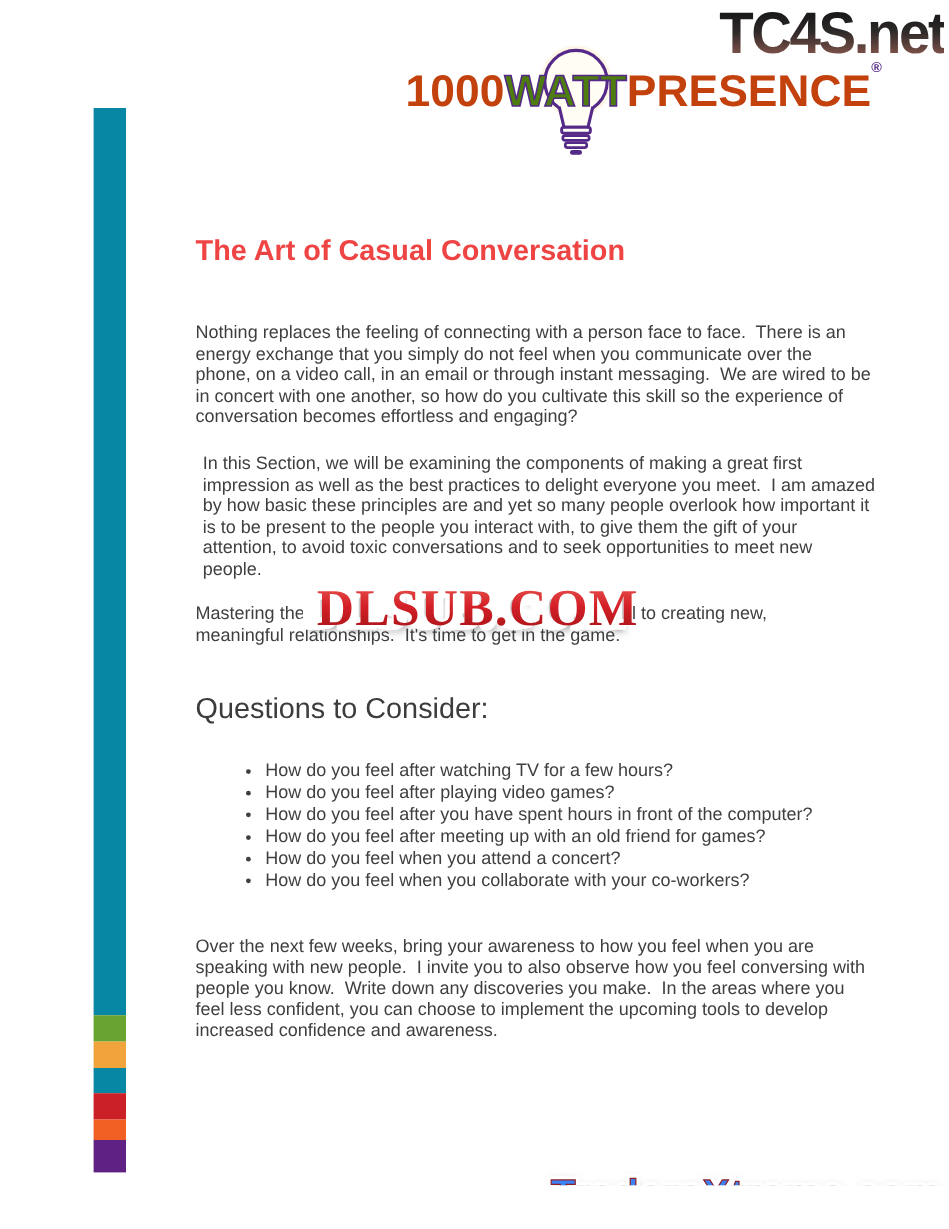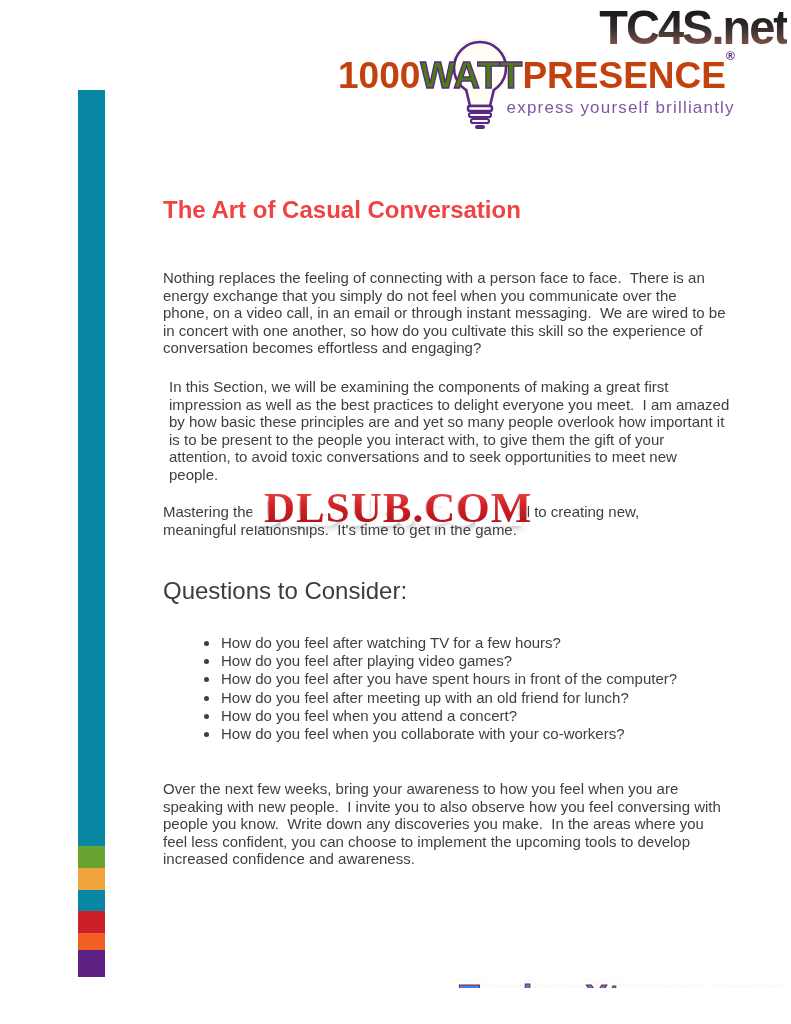--- a/index.html
+++ b/index.html
@@ -81,21 +81,20 @@
       <circle cx="41" cy="34" r="26" fill="#fffdf4" stroke="#542987" stroke-width="2.6"></circle>
       <path d="M27 55 L31 72 L51 72 L55 55" fill="#fffdf4" stroke="#542987" stroke-width="2.6" stroke-linejoin="round"></path>
       <rect x="29" y="72" width="24" height="5" rx="2" fill="#fffdf4" stroke="#542987" stroke-width="2.4"></rect>
       <rect x="30" y="79" width="22" height="4" rx="2" fill="#fffdf4" stroke="#542987" stroke-width="2.2"></rect>
       <rect x="32" y="85" width="18" height="4" rx="2" fill="#fffdf4" stroke="#542987" stroke-width="2.2"></rect>
       <rect x="36" y="91" width="10" height="4" rx="2" fill="#542987"></rect>
     </svg>
     <div class="brand-text">
       <span class="w-1000">1000</span><span class="w-watt">WATT</span><span class="w-presence">PRESENCE</span><span class="reg">®</span>
     </div>
-    <div class="tagline">express yourself brilliantly</div>
   </div>
 
   <div class="sidebar">
       <div class="seg" style="background: rgb(8, 135, 165); height: 756px;"></div>
       <div class="seg" style="background: rgb(105, 164, 49); height: 22px;"></div>
       <div class="seg" style="background: rgb(240, 164, 59); height: 22px;"></div>
       <div class="seg" style="background: rgb(8, 135, 165); height: 21px;"></div>
       <div class="seg" style="background: rgb(203, 32, 39); height: 22px;"></div>
       <div class="seg" style="background: rgb(241, 95, 34); height: 17px;"></div>
       <div class="seg" style="background: rgb(95, 33, 131); height: 27px;"></div>
@@ -126,21 +125,21 @@
     <span class="fill">DLSUB.COM</span>
   </div>
 
   <div class="heading2">Questions to Consider:</div>
 
   <div class="bullets">
     <ul>
         <li>How do you feel after watching TV for a few hours?</li>
         <li>How do you feel after playing video games?</li>
         <li>How do you feel after you have spent hours in front of the computer?</li>
-        <li>How do you feel after meeting up with an old friend for lunch?</li>
+        <li>How do you feel after meeting up with an old friend for games?</li>
         <li>How do you feel when you attend a concert?</li>
         <li>How do you feel when you collaborate with your co-workers?</li>
       </ul>
   </div>
 
   <div class="closing body-text">Over the next few weeks, bring your awareness to how you feel when you are
 speaking with new people.  I invite you to also observe how you feel conversing with
 people you know.  Write down any discoveries you make.  In the areas where you
 feel less confident, you can choose to implement the upcoming tools to develop
 increased confidence and awareness.</div>

